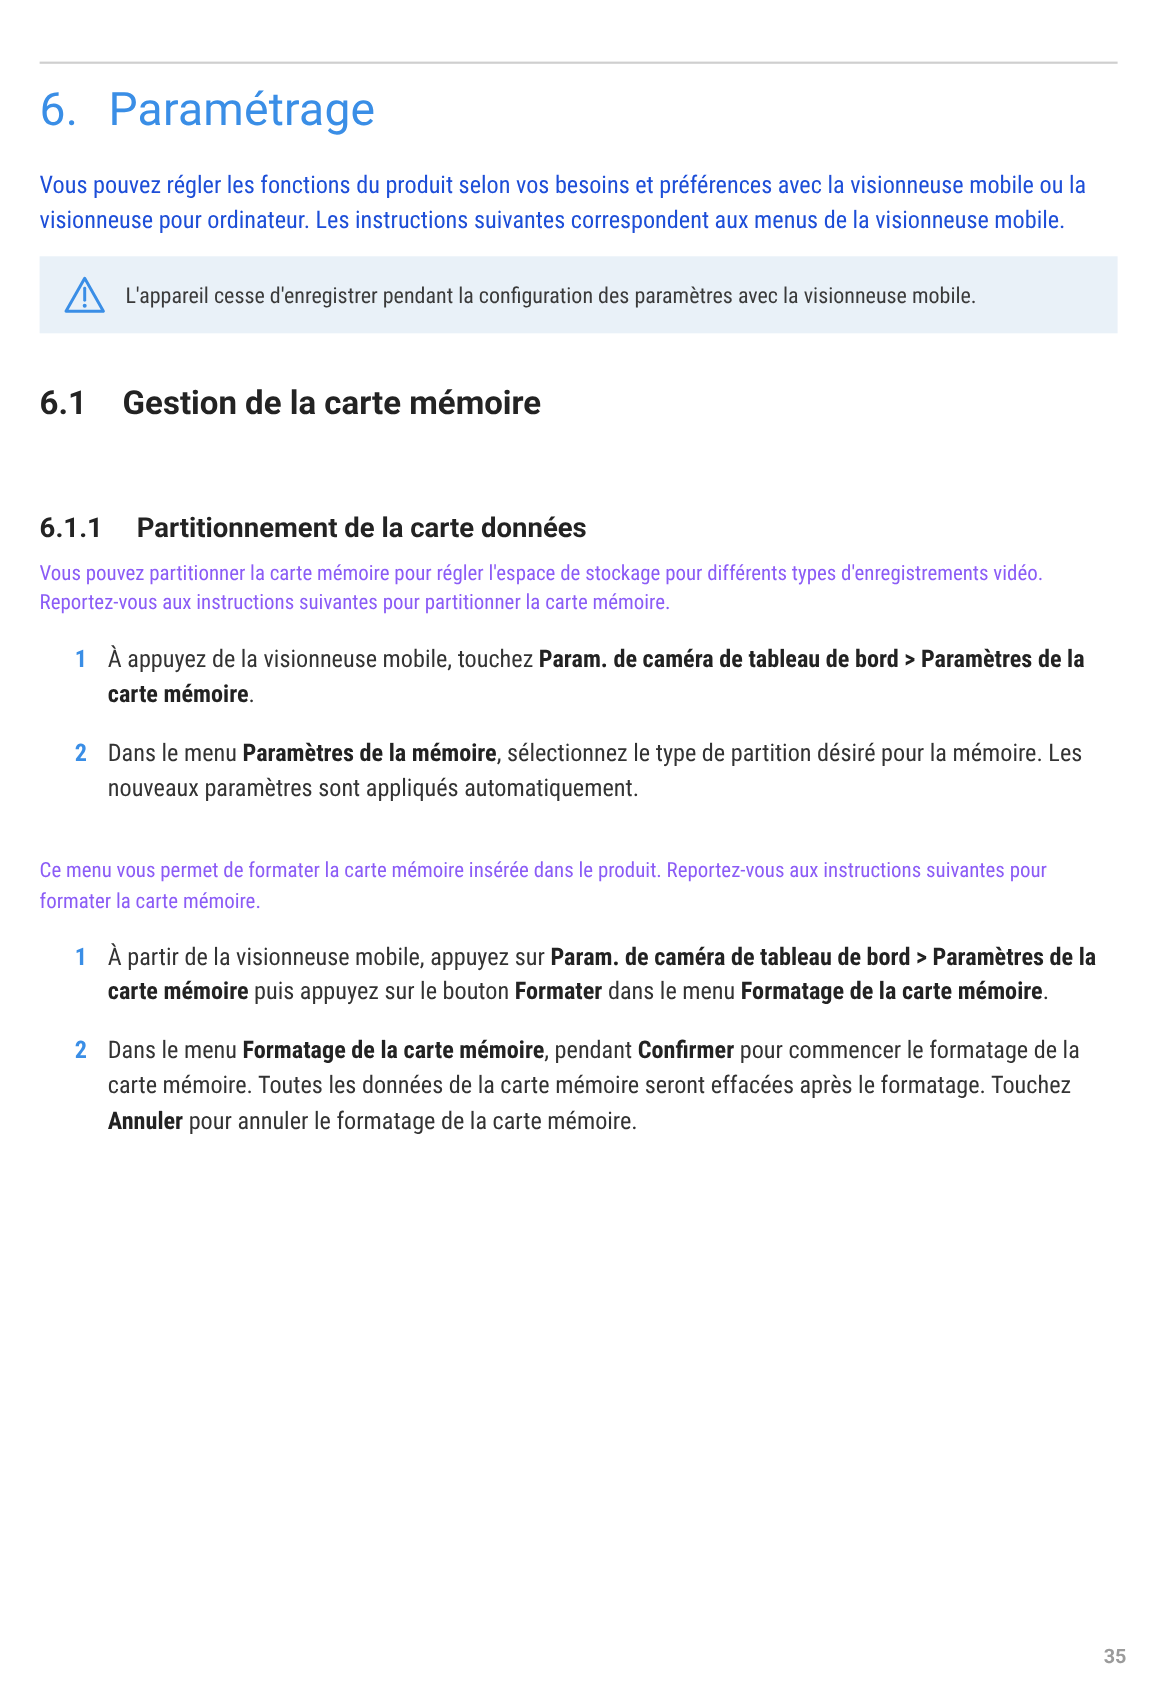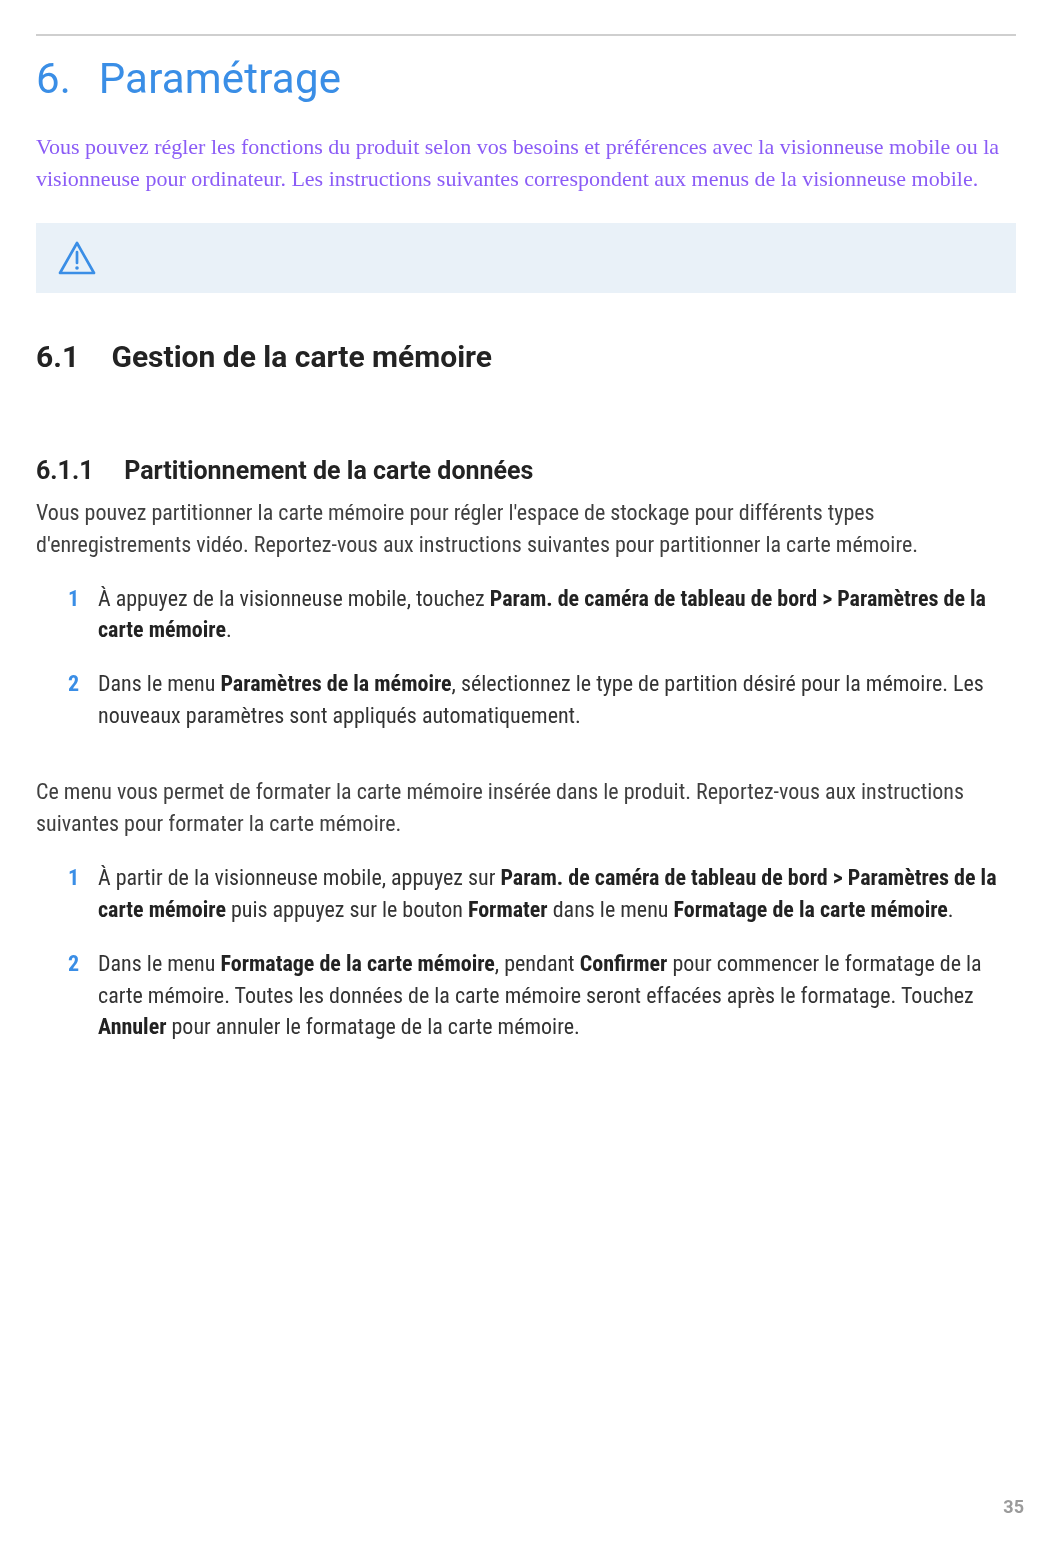--- a/index.html
+++ b/index.html
@@ -1,36 +1,35 @@
 <!DOCTYPE html>
 <html><head>
 <meta charset="utf-8">
 <style>
   * { box-sizing: border-box; margin: 0; padding: 0; }
   html, body { width: 1052px; background: #fff; font-family: "Segoe UI", Roboto, Arial, sans-serif; }
-  .page { width: 1052px; height: 1541px; padding: 34px 36px 30px 36px; position: relative; }
+  .page { width: 1052px; height: 1541px; padding: 56px 36px 30px 36px; position: relative; }
   .top-rule { border-top: 2px solid #cfcfcf; margin-bottom: 18px; }
 
   h1.chapter {
     font-size: 42px;
     font-weight: 400;
     color: #3a8ee6;
     letter-spacing: 0.2px;
     margin-bottom: 28px;
   }
   h1.chapter .num { display: inline-block; min-width: 52px; }
 
   .intro-para {
     font-size: 22px;
-    color: #8b5cf6;
+    color: #1d4ed8;
     line-height: 1.45;
-    margin-bottom: 28px;
+    margin-bottom: 16px;
     font-weight: 400;
     font-stretch: condensed;
-    font-family: Liberation Serif, serif;
   }
 
   .caution {
     background: #e9f1f8;
     padding: 18px 22px;
     display: flex;
     align-items: center;
     gap: 18px;
     margin-bottom: 46px;
   }
@@ -53,22 +52,22 @@
 
   h3.subsection {
     font-size: 25px;
     color: #232323;
     font-weight: 700;
     margin-bottom: 12px;
   }
   h3.subsection .num { display: inline-block; min-width: 82px; margin-top: 36px; }
 
   .body-para {
-    font-size: 22px;
-    color: #404040;
+    font-size: 19px;
+    color: #8b5cf6;
     line-height: 1.45;
     margin-bottom: 22px;
     font-stretch: condensed;
   }
 
   .steps { list-style: none; padding-left: 32px; margin-bottom: 44px; }
   .steps li {
     position: relative;
     padding-left: 30px;
     font-size: 22px;
@@ -110,20 +109,21 @@
   <p class="intro-para">Vous pouvez régler les fonctions du produit selon vos besoins et préférences avec la visionneuse mobile ou la visionneuse pour ordinateur. Les instructions suivantes correspondent aux menus de la visionneuse mobile.</p>
 
   <div class="caution">
     <span class="icon-wrap">
       <svg width="38" height="34" viewBox="0 0 38 34">
         <path d="M19 2 L36 32 L2 32 Z" fill="none" stroke="#3a8ee6" stroke-width="2.7" stroke-linejoin="round"></path>
         <line x1="19" y1="11" x2="19" y2="22" stroke="#3a8ee6" stroke-width="2.7" stroke-linecap="round"></line>
         <circle cx="19" cy="27" r="1.8" fill="#3a8ee6"></circle>
       </svg>
     </span>
+    <span class="text">L'appareil cesse d'enregistrer pendant la configuration des paramètres avec la visionneuse mobile.</span>
   </div>
 
   <h2 class="section">
     <span class="num">6.1</span>
     <span>Gestion de la carte mémoire</span>
   </h2>
 
   <h3 class="subsection">
     <span class="num">6.1.1</span>
     <span>Partitionnement de la carte données</span>

